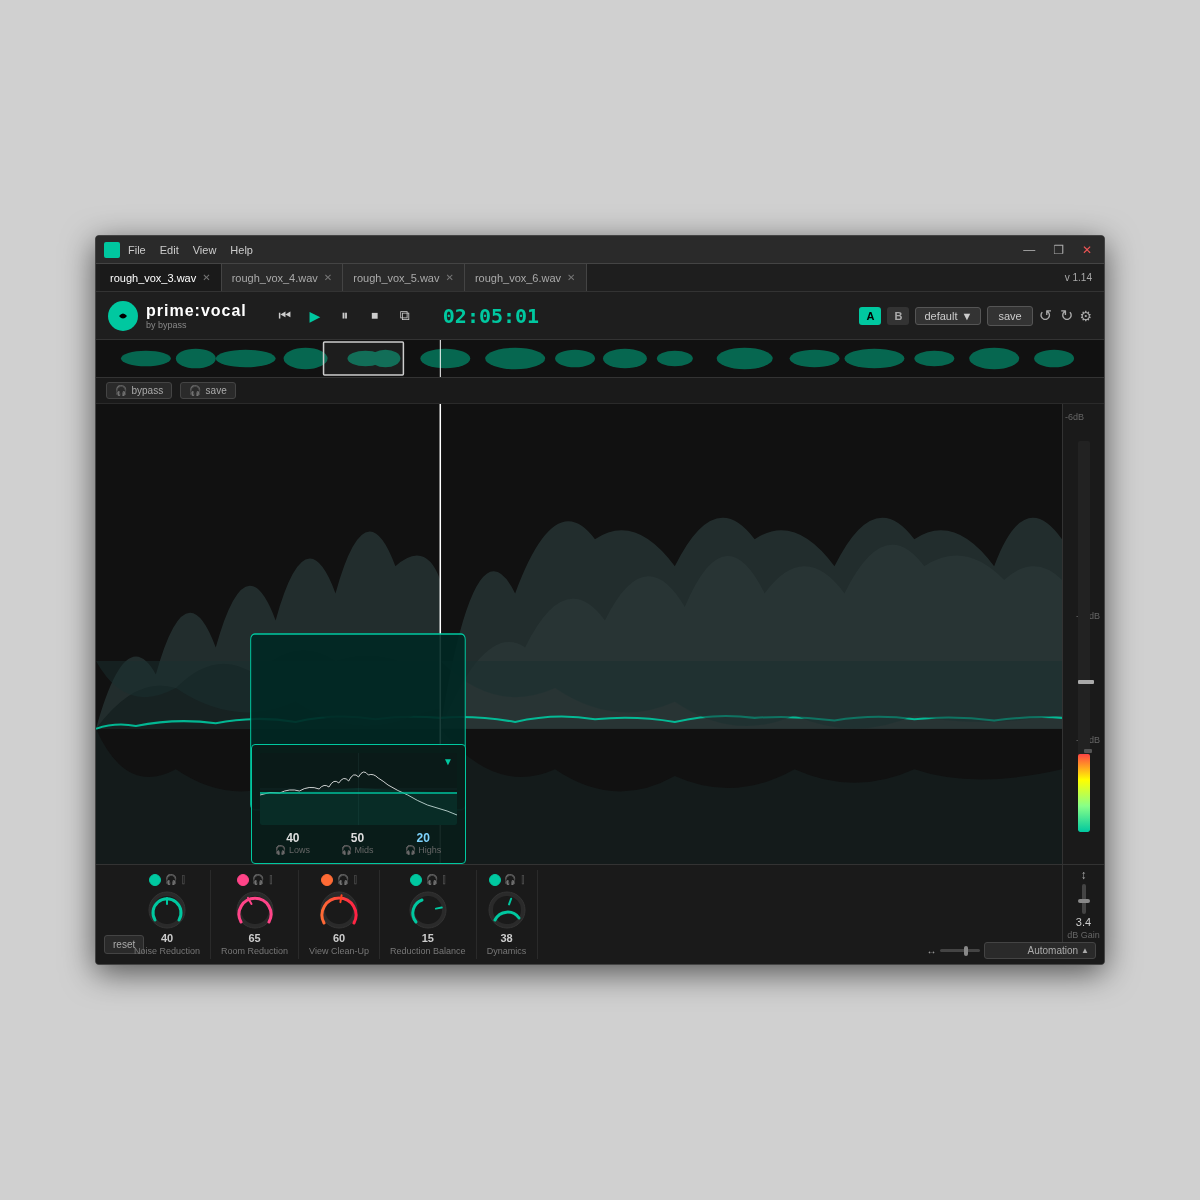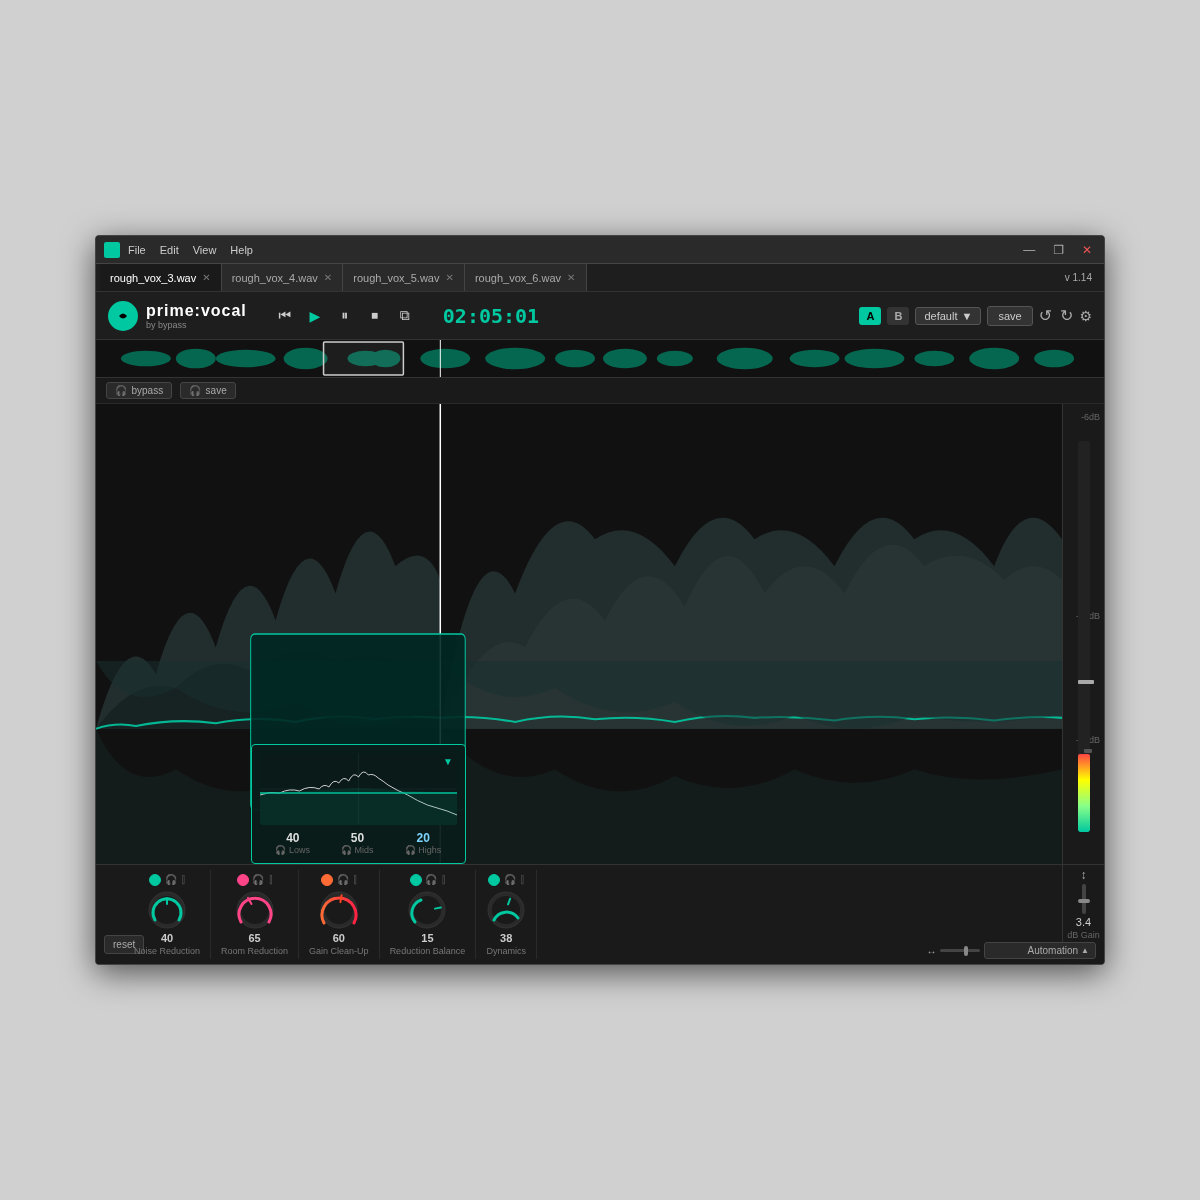--- a/index.html
+++ b/index.html
@@ -650,21 +650,21 @@
           </div>
           <div style="display:flex; flex-direction:column; align-items:center;">
             <span style="color:#7dd3fc; font-size:12px; font-weight:bold;">20</span>
             <span style="color:#666; font-size:9px; display:flex; align-items:center; gap:2px;"><span>🎧</span> Highs</span>
           </div>
         </div>
       </div>
     </div>
 
     <div class="level-meter">
-      <span class="level-label" style="top:8px; right:4px;">-6dB</span>
+      <span class="level-label" style="top:8px; right:20px;">-6dB</span>
       <span class="level-label" style="top:45%; right:4px;">-24dB</span>
       <span class="level-label" style="top:72%; right:4px;">-36dB</span>
       <div class="meter-bar-container">
         <div class="meter-fill"></div>
       </div>
       <div class="meter-handle" style="top:60%;"></div>
       <div class="meter-handle" style="top:75%; width:8px; right:12px; background:#555;"></div>
     </div>
   </div>
 
@@ -725,21 +725,21 @@
           <defs>
             <linearGradient id="orangeGrad" x1="0%" y1="0%" x2="100%" y2="0%">
               <stop offset="0%" stop-color="#ff6b35"></stop>
               <stop offset="100%" stop-color="#ff2244"></stop>
             </linearGradient>
           </defs>
           <line x1="20" y1="5" x2="20" y2="12" stroke="#ff4422" stroke-width="2" stroke-linecap="round" transform="rotate(10 20 20)"></line>
         </svg>
         <span class="knob-value">60</span>
       </div>
-      <span class="module-label">Gain Clean-Up</span>
+      <span class="module-label">View Clean-Up</span>
     </div>
 
     <div class="module">
       <div class="module-top">
         <div class="power-btn active power-btn-teal"></div>
         <span class="headphone-small">🎧</span>
         <span class="eq-icon">⫿</span>
       </div>
       <div class="knob-container">
         <svg class="knob-svg" viewBox="0 0 40 40">

